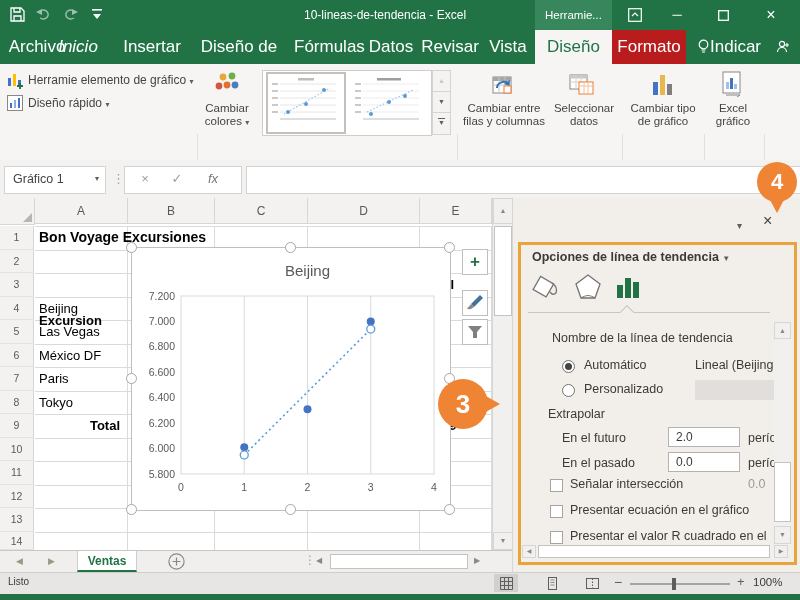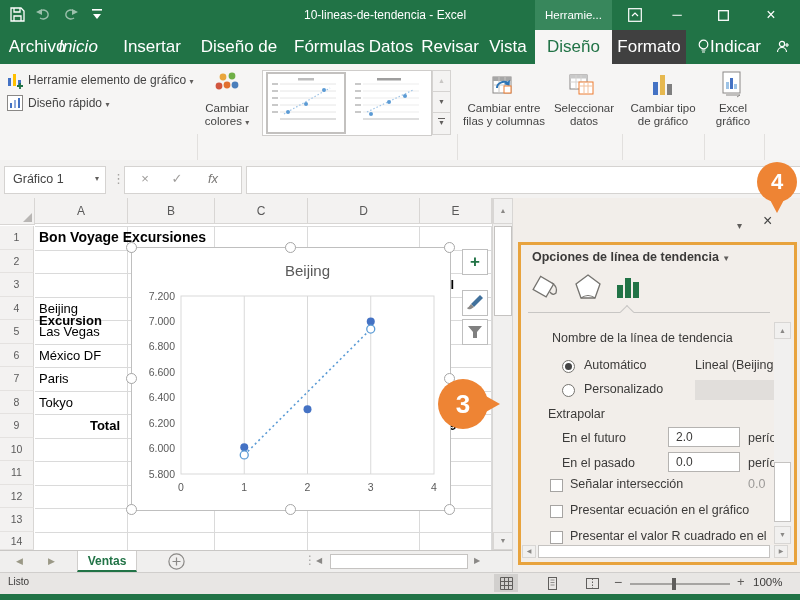--- a/index.html
+++ b/index.html
@@ -8,21 +8,21 @@
        -webkit-font-smoothing:antialiased;}
   .abs{position:absolute;}
   
   .titlebar{left:0;top:0;width:800px;height:30px;background:#217346;}
   .tabrow{left:0;top:30px;width:800px;height:34px;background:#217346;}
   .apptitle{color:#fff;font-size:12px;line-height:30px;}
   .ctxgroup{background:#38875C;color:#fff;font-size:11.5px;line-height:30px;text-align:center;}
   .wbtn{color:#fff;font-size:13px;line-height:30px;text-align:center;width:34px;height:30px;}
   .rtab{height:34px;line-height:34px;text-align:center;font-size:17px;color:#fff;cursor:default;}
   .rtab.active{background:#f6f5f4;color:#217346;}
-  .rtab.darktab{background:#404040;color:#fff;}
+  .rtab.darktab{background:#b91c1c;color:#fff;}
   
   .ribbon{left:0;top:64px;width:800px;height:96px;background:#f6f5f4;border-bottom:1px solid #d2d0ce;}
   .grouplabel{font-size:10px;color:#6e6c6a;text-align:center;top:145px;height:14px;line-height:14px;}
   .gsep{top:70px;height:80px;width:1px;background:#e2e0de;}
   .rbtn-s{font-size:12px;color:#444;height:22px;line-height:22px;white-space:nowrap;}
   .rbtn-big{font-size:11.5px;color:#444;text-align:center;line-height:13px;}
   .caret{color:#605e5c;font-size:8px;}
   .gallery{border:1px solid #cfcdcb;background:#fff;}
   .thumb{position:absolute;top:3px;height:58px;width:76px;background:#fff;}
   .thumb.sel{outline:2px solid #c3c1bf;background:#eceae8;}

